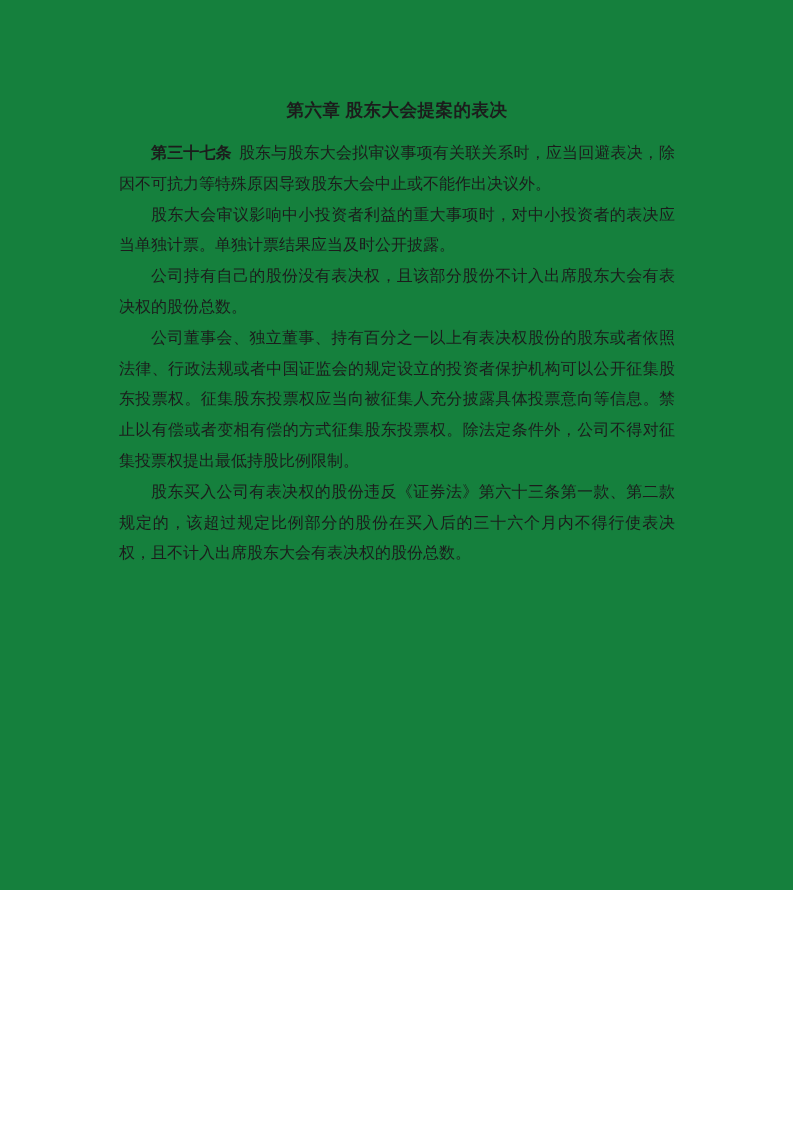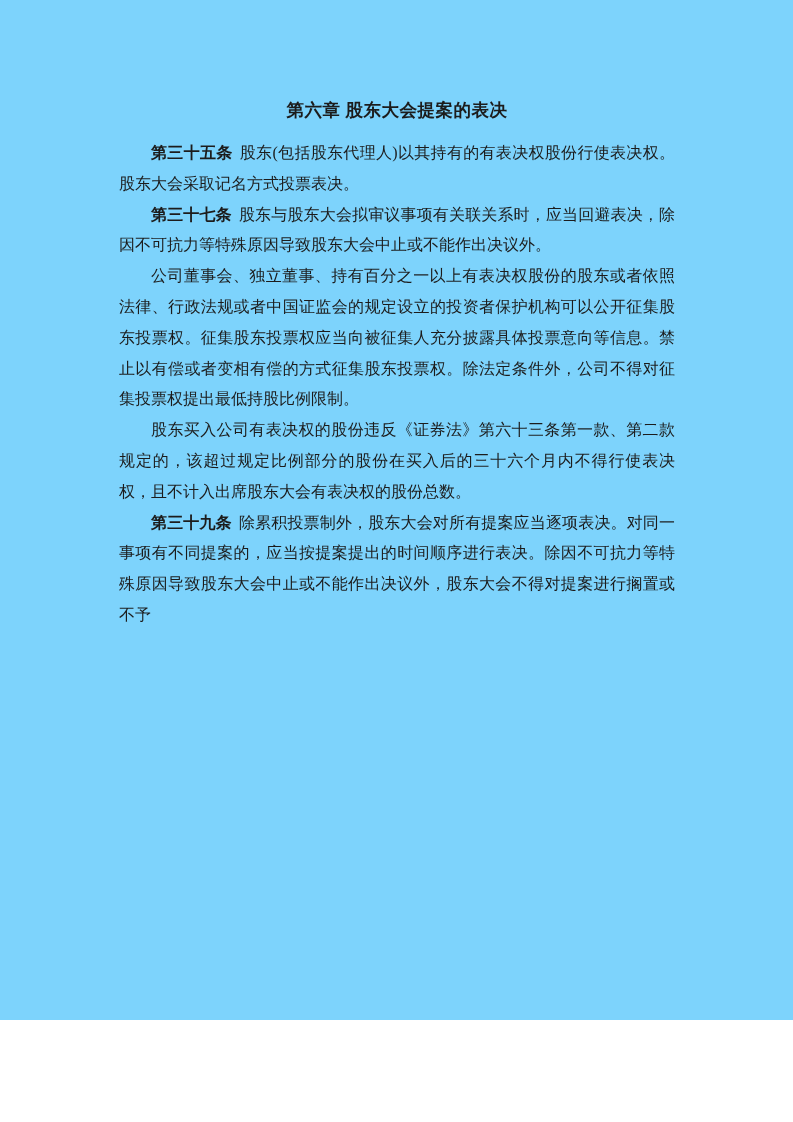--- a/index.html
+++ b/index.html
@@ -3,22 +3,22 @@
 <meta charset="utf-8">
 <style>
   html, body {
     margin: 0;
     padding: 0;
     background: #ffffff;
   }
   .page {
     position: relative;
     width: 793px;
-    height: 1020px;
-    background: #7dd3fc;
+    height: 890px;
+    background: #15803d;
     overflow: hidden;
     font-family: "Liberation Serif", "DejaVu Serif", serif;
     color: #1c1c1c;
   }
   .content {
     position: absolute;
     left: 119px;
     top: 98px;
     width: 556px;
   }
@@ -53,30 +53,30 @@
     color: #1c1c1c;
   }
 </style>
 </head>
 <body>
 
 <div class="page">
   <div class="content">
     <h1 class="title">第六章 股东大会提案的表决</h1>
     <div id="paragraphs">
-  <p class="para"><b class="lead">第三十五条</b><span class="para-text">股东(包括股东代理人)以其持有的有表决权股份行使表决权。股东大会采取记名方式投票表决。</span></p>
 
 
   <p class="para"><b class="lead">第三十七条</b><span class="para-text">股东与股东大会拟审议事项有关联关系时，应当回避表决，除因不可抗力等特殊原因导致股东大会中止或不能作出决议外。</span></p>
 
+  <p class="para"><span class="para-text">股东大会审议影响中小投资者利益的重大事项时，对中小投资者的表决应当单独计票。单独计票结果应当及时公开披露。</span></p>
 
+  <p class="para"><span class="para-text">公司持有自己的股份没有表决权，且该部分股份不计入出席股东大会有表决权的股份总数。</span></p>
 
   <p class="para"><span class="para-text">公司董事会、独立董事、持有百分之一以上有表决权股份的股东或者依照法律、行政法规或者中国证监会的规定设立的投资者保护机构可以公开征集股东投票权。征集股东投票权应当向被征集人充分披露具体投票意向等信息。禁止以有偿或者变相有偿的方式征集股东投票权。除法定条件外，公司不得对征集投票权提出最低持股比例限制。</span></p>
 
   <p class="para"><span class="para-text">股东买入公司有表决权的股份违反《证券法》第六十三条第一款、第二款规定的，该超过规定比例部分的股份在买入后的三十六个月内不得行使表决权，且不计入出席股东大会有表决权的股份总数。</span></p>
 
 
 
-  <p class="para"><b class="lead">第三十九条</b><span class="para-text">除累积投票制外，股东大会对所有提案应当逐项表决。对同一事项有不同提案的，应当按提案提出的时间顺序进行表决。除因不可抗力等特殊原因导致股东大会中止或不能作出决议外，股东大会不得对提案进行搁置或不予</span></p>
 </div>
   </div>
   <div class="page-number">9</div>
 </div>
 
 </body></html>

